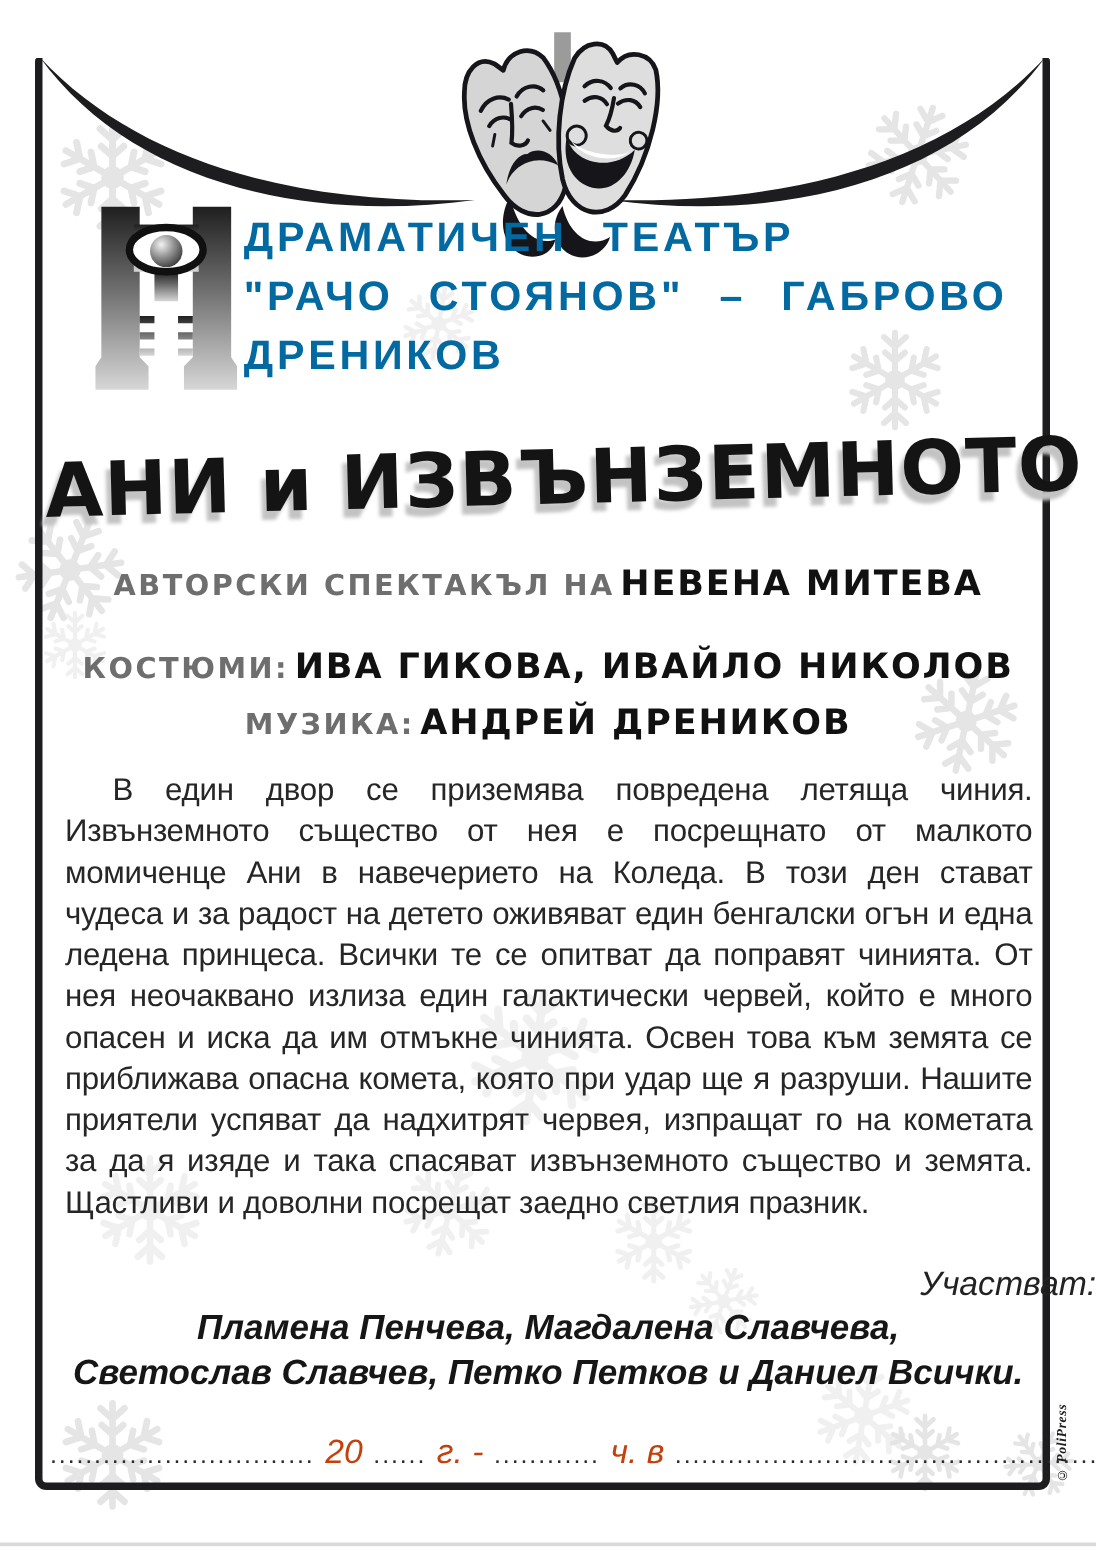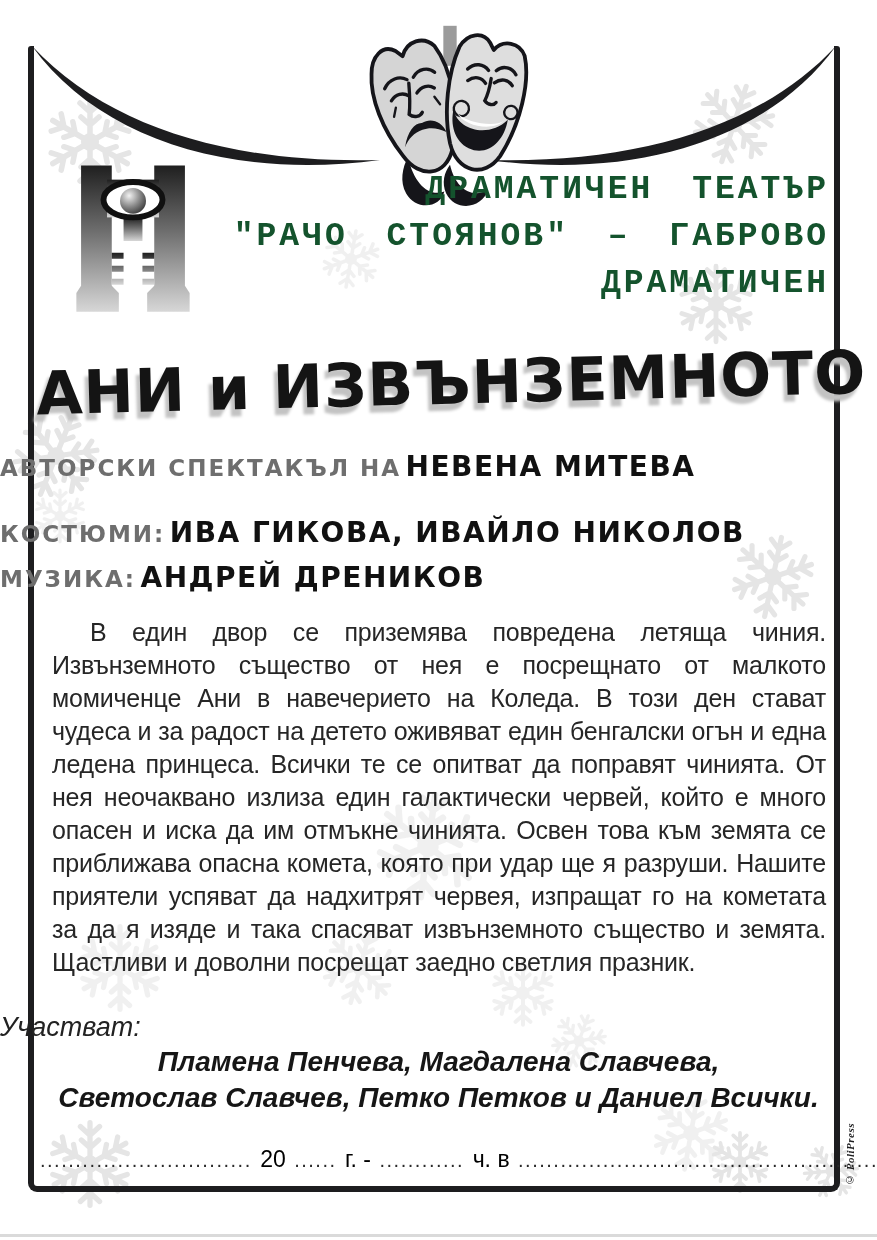--- a/index.html
+++ b/index.html
@@ -15,69 +15,69 @@
     border-radius:3px 3px 9px 9px;
   }
   
   .swoosh{position:absolute;left:28px;top:40px;width:812px;height:150px;}
   .masks{position:absolute;left:352px;top:22px;width:196px;height:200px;}
   .logo{position:absolute;left:74px;top:162px;width:118px;height:158px;}
   .sf{position:absolute;pointer-events:none;}
   .sf.faint{opacity:.55;}
   
   .masthead{
-    position:absolute;left:195px;top:166px;width:634px;text-align:right;
+    position:absolute;left:195px;top:166px;width:634px;text-align:left;
     font-weight:bold;font-size:33px;line-height:47px;letter-spacing:3px;
-    word-spacing:16px;font-family:Liberation Mono, monospace;
-    color:#14532d;
+    word-spacing:16px;font-family:Liberation Sans, sans-serif;
+    color:#0369a1;
   }
   
   .title{
     position:absolute;left:36px;top:348px;width:805px;text-align:center;
     font-family:"DejaVu Sans","Liberation Sans",sans-serif;font-weight:bold;
     font-size:60px;letter-spacing:1px;transform:rotate(-1.5deg);
     color:#141414;text-shadow:-4px 7px 3px #c3c3c3;white-space:nowrap;
   }
   
-  .credit{position:absolute;left:0;width:877px;white-space:nowrap;}
+  .credit{position:absolute;left:0;width:877px;text-align:center;white-space:nowrap;}
   .credit .lbl{
     font-weight:bold;color:#6e6e6e;font-size:23px;letter-spacing:2px;
     font-family:"DejaVu Sans","Liberation Sans",sans-serif;
   }
   .credit .val{
     font-weight:bold;color:#111;font-size:28px;letter-spacing:1.5px;
     font-family:"DejaVu Sans","Liberation Sans",sans-serif;
   }
   .author-line{top:450px;}
   .costumes-line{top:516px;}
   .music-line{top:561px;}
   
   .synopsis{
     position:absolute;left:52px;top:616px;width:774px;
     font-size:25px;line-height:33px;text-align:justify;
     text-indent:38px;color:#262626;letter-spacing:-.2px;
   }
   
   .cast-heading{
-    position:absolute;left:0;top:1012px;width:877px;text-align:left;
+    position:absolute;left:0;top:1012px;width:877px;text-align:right;
     font-style:italic;font-size:27px;color:#222;
   }
   .cast-line{
     position:absolute;left:0;width:877px;text-align:center;
     font-style:italic;font-weight:bold;font-size:28px;color:#161616;
   }
   .cast-line.l1{top:1046px;font-style:italic;}
   .cast-line.l2{top:1082px;}
   
   .fill-line{
     position:absolute;left:40px;top:1146px;width:797px;text-align:center;
     white-space:nowrap;color:#2a2a2a;
   }
   .fill-line .dots{font-size:20px;letter-spacing:1.5px;color:#2a2a2a;}
-  .fill-line .fv{font-size:23px;padding:0 4px;color:#000000;}
+  .fill-line .fv{font-style:italic;font-size:27px;padding:0 4px;color:#c2410c;}
   
   .imprint{
     position:absolute;left:844px;top:1086px;height:100px;
     writing-mode:vertical-rl;transform:rotate(180deg);
     font-family:"Liberation Serif",serif;font-style:italic;font-weight:bold;
     font-size:11px;letter-spacing:.5px;color:#1d1d1f;
   }
   .scan-edge{position:absolute;left:0;top:1234px;width:877px;height:3px;background:#dadada;}
 </style>
 </head>
@@ -226,21 +226,21 @@
       <path d="M32,76 h10 v5 h-10 z M32,87 h10 v5 h-10 z M32,98 h10 v5 h-10 z"></path>
       <path d="M58,76 h10 v5 h-10 z M58,87 h10 v5 h-10 z M58,98 h10 v5 h-10 z"></path>
     </g>
     <ellipse cx="50" cy="31" rx="25" ry="15" fill="#ffffff" stroke="#101010" stroke-width="5"></ellipse>
     <circle cx="50" cy="32" r="11" fill="url(#lgi)"></circle>
   </svg>
 
   <div class="masthead">
     <div>ДРАМАТИЧЕН ТЕАТЪР</div>
     <div>"РАЧО СТОЯНОВ" – ГАБРОВО</div>
-    <div>ДРАМАТИЧЕН</div>
+    <div>ДРЕНИКОВ</div>
   </div>
 
   <div class="title">АНИ и ИЗВЪНЗЕМНОТО</div>
 
   <div class="credit author-line">
     <span class="lbl">АВТОРСКИ СПЕКТАКЪЛ НА</span>
     <span class="val">НЕВЕНА МИТЕВА</span>
   </div>
   <div class="credit costumes-line">
     <span class="lbl">КОСТЮМИ:</span>

